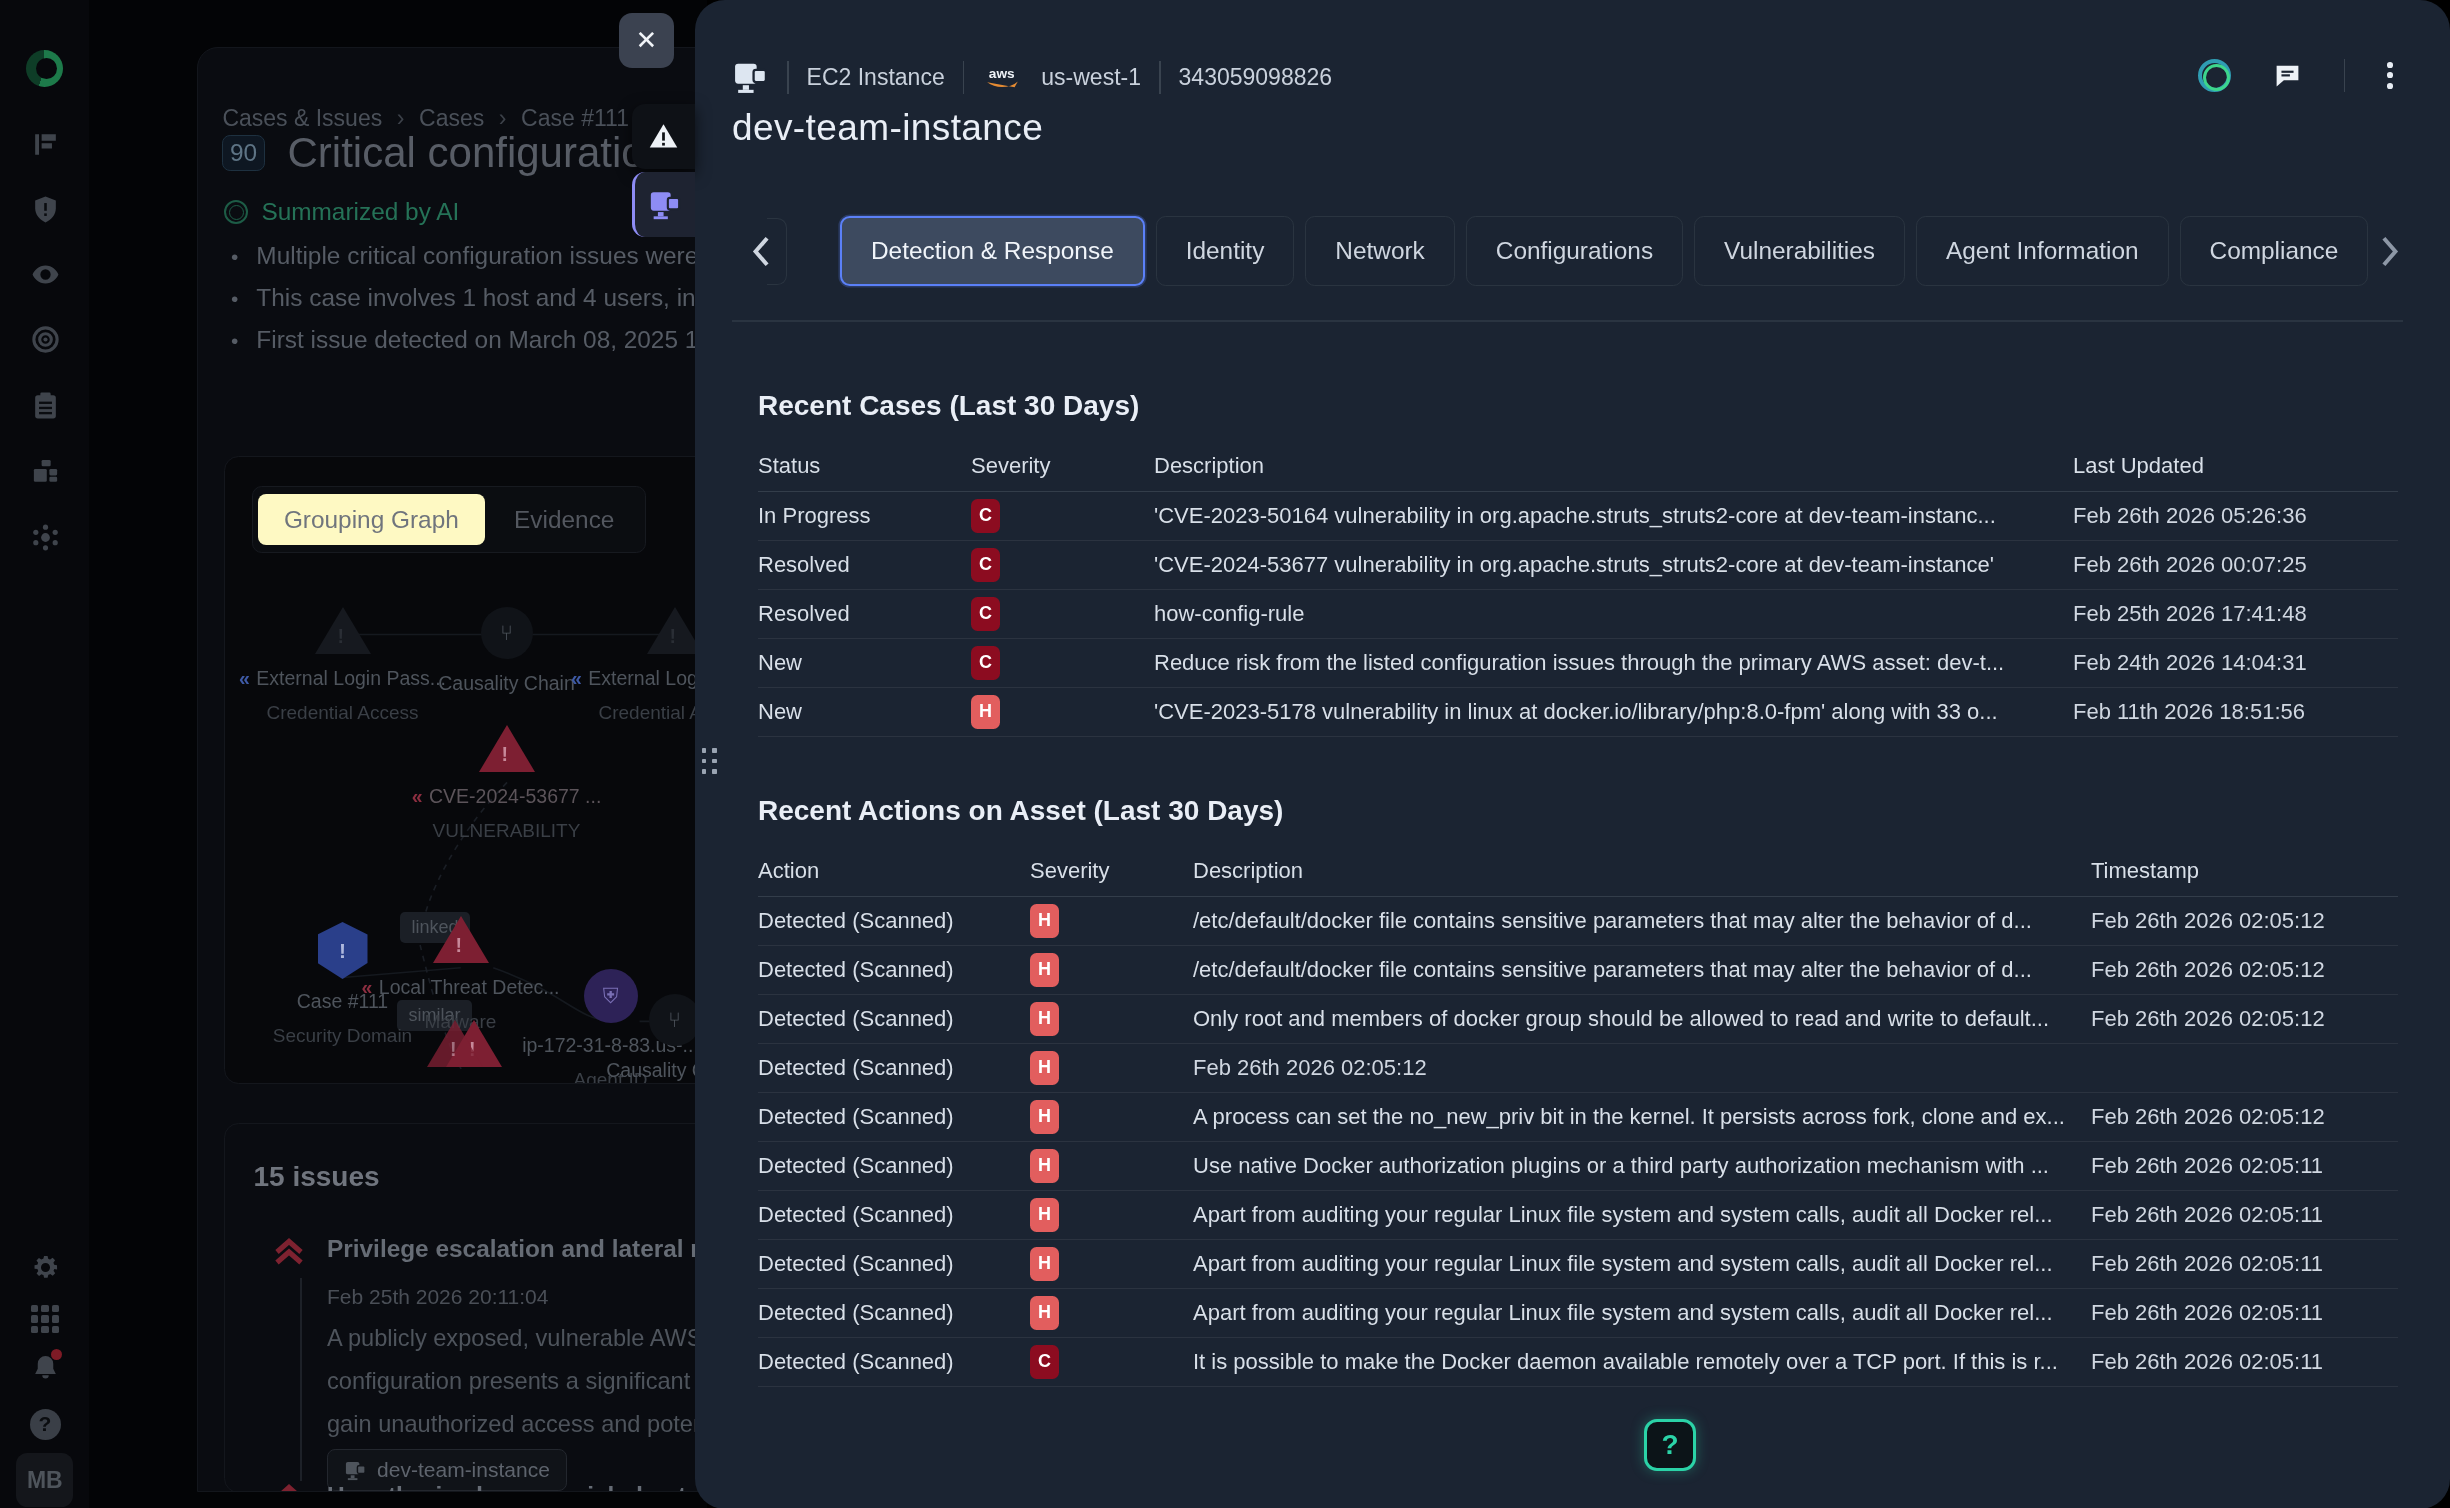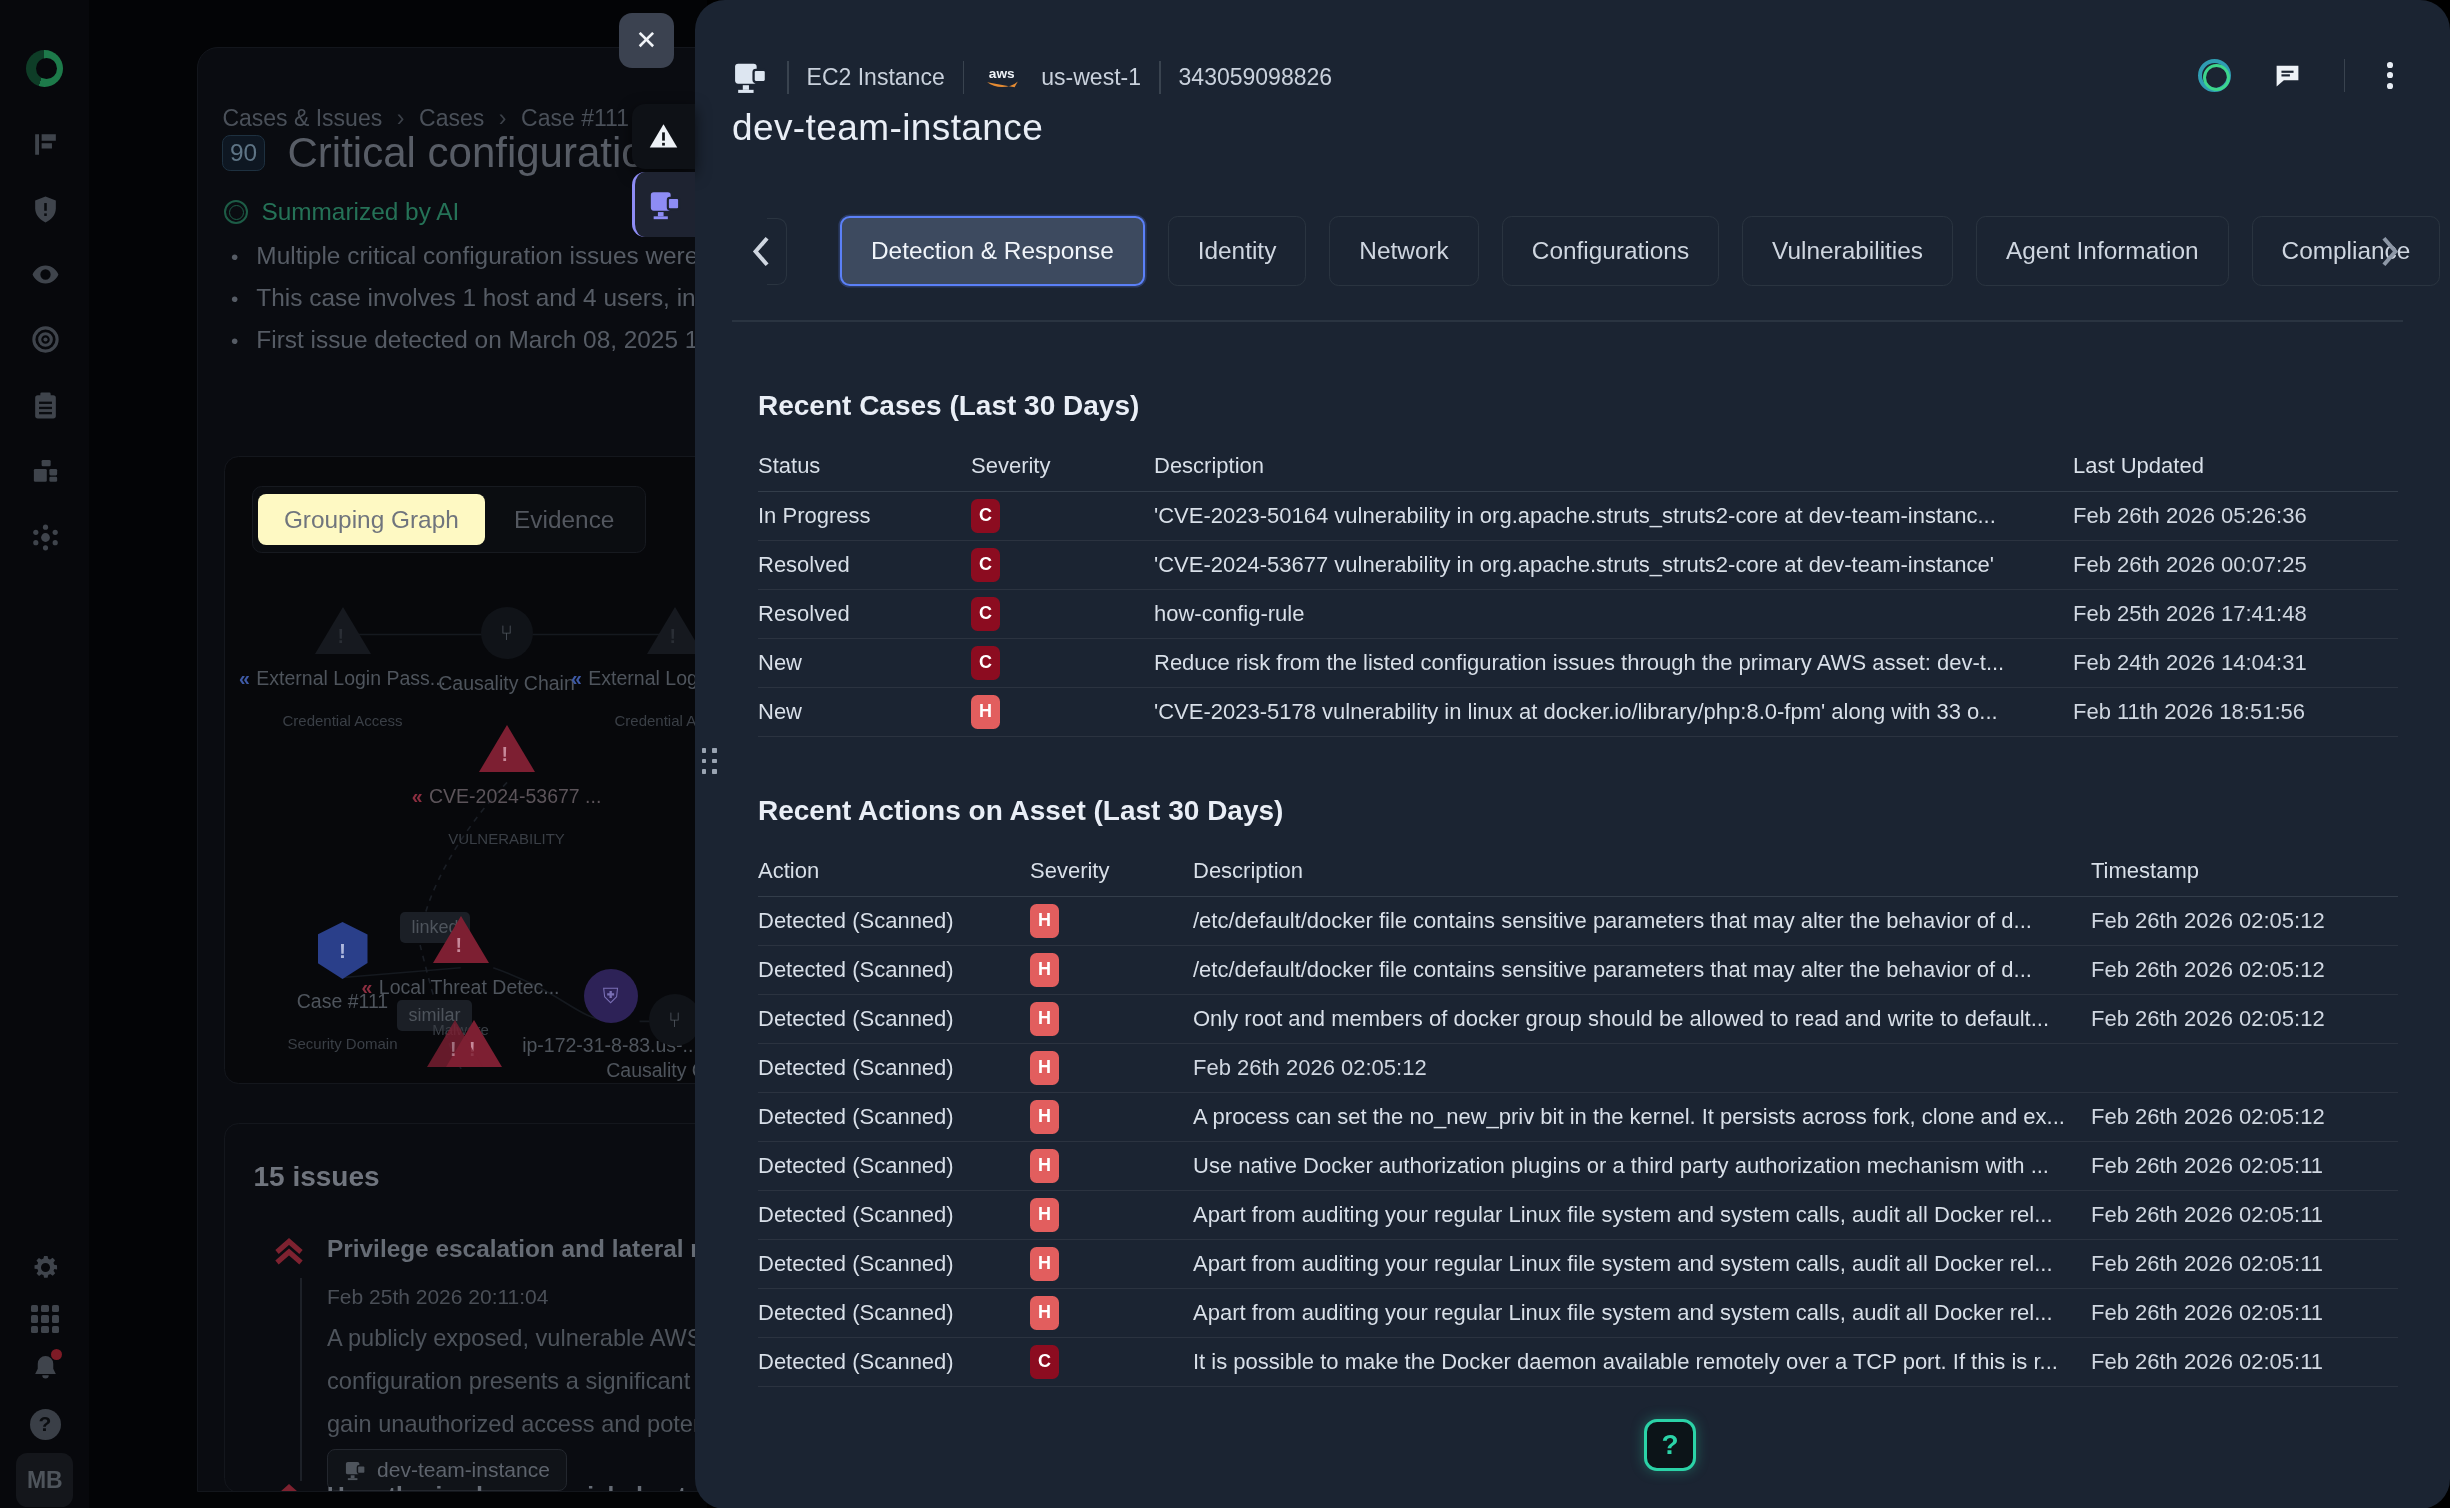--- a/index.html
+++ b/index.html
@@ -41,21 +41,21 @@
   .bullets li::before { content:"•"; color:#565c65; margin-right:18px; font-size:21px; }
 
   .graph-card { position:absolute; left:26px; top:408px; width:569px; height:628px; background:#07080b;
     border:0.8px solid #14171d; border-radius:14.6px; overflow:hidden; }
   .gtabs { position:absolute; left:27px; top:29px; height:67px; background:#0b0d11; border:0.8px solid #171a20;
     border-radius:9.8px; display:flex; align-items:center; padding:4.9px; gap:3.3px; }
   .gtab { font-size:24.4px; color:#53575f; padding:11.4px 26px; border-radius:8.1px; }
   .gtab.sel { background:#fef9c3; color:#70757d; }
   .gnode { position:absolute; text-align:center; width:211px; margin-left:-106px; }
   .gnode .lbl { font-size:19.5px; color:#4e545c; white-space:nowrap; }
-  .gnode .sub { font-size:15px; color:#3a3f46; margin-top:22px; }
+  .gnode .sub { font-size:19px; color:#3a3f46; margin-top:12px; }
   .tri { width:0; height:0; border-left:28px solid transparent; border-right:28px solid transparent;
     border-bottom:47px solid #16191f; margin:0 auto 13px; position:relative; }
   .tri.red { border-bottom-color:#7d1f32; }
   .tri::after { content:"!"; position:absolute; left:-4.9px; top:18px; font-size:19.5px; font-weight:bold; color:#2a2e35; }
   .tri.red::after { color:#c7899a; }
   .circ-node { width:52px; height:52px; border-radius:50%; background:#101318; margin:0 auto 13px;
     display:flex; align-items:center; justify-content:center; color:#4e545c; font-size:21px; }
   .shield-node { width:50px; height:57px; background:#2a3f8a; margin:0 auto 11.4px;
     clip-path:polygon(50% 0,100% 22%,100% 72%,50% 100%,0 72%,0 22%); display:flex; align-items:center; justify-content:center;
     color:#aeb8dd; font-size:21px; font-weight:bold; }
@@ -92,21 +92,21 @@
   .vsep { width:1.6px; height:33px; background:#39434f; }
   .dtitle { position:absolute; left:37px; top:107px; font-size:37px; font-weight:500; color:#e9eef6; letter-spacing:0.4px; }
   .dtop-icons { position:absolute; right:57px; top:57px; display:flex; align-items:center; gap:42px; }
   .radar { width:33px; height:33px; border-radius:50%; border:4.1px solid #2f9db3; position:relative; }
   .radar::after { content:""; position:absolute; left:1.6px; top:1.6px; width:21px; height:21px; border-radius:50%; border:3.3px solid #3dd68c; }
   .kebab i { display:block; width:5.7px; height:5.7px; border-radius:50%; background:#e8edf4; margin:4.9px 0; }
 
   .tabsbar { position:absolute; left:0; top:216px; width:100%; height:72px; }
   .tab-frag { position:absolute; left:72px; top:1.6px; width:19.5px; height:67px; border:1.6px solid #2a3440; border-left:none;
     border-radius:0 9.8px 9.8px 0; }
-  .tabs { position:absolute; left:145px; top:0; display:flex; gap:23px; }
+  .tabs { position:absolute; left:145px; top:0; display:flex; gap:11px; }
   .tab { height:70px; padding:0 29px; border:1.6px solid #2a3440; border-radius:9.8px; background:transparent;
     color:#cfd6e0; font-size:24.4px; display:flex; align-items:center; white-space:nowrap;
     font-family:"Liberation Sans",sans-serif; }
   .tab.sel { background:#3d4a5f; border:2.4px solid #5b80f7; color:#f1f5fa; box-shadow:0 0 0 1.6px rgba(91,128,247,.25); }
   .tscroll { position:absolute; top:14.6px; width:36px; height:41px; display:flex; align-items:center; justify-content:center; color:#cfd6e0; }
   .tscroll.left { left:47px; } .tscroll.right { right:42px; }
   .tabs-divider { position:absolute; left:37px; right:47px; top:320px; height:1.6px; background:#2a3441; }
 
   .section-title { font-size:28px; font-weight:bold; color:#e9eef6; }
   .thead { display:grid; height:50px; align-items:center; color:#8d97a6; font-size:22px; border-bottom:1.6px solid #333d4a; }

